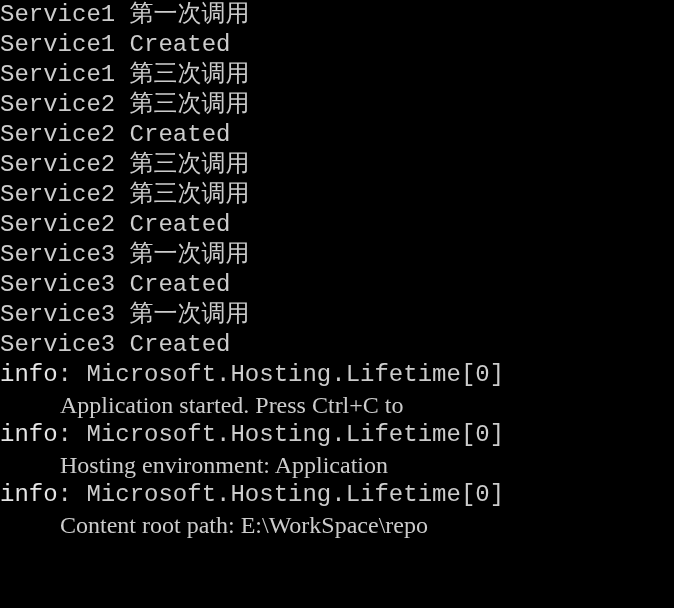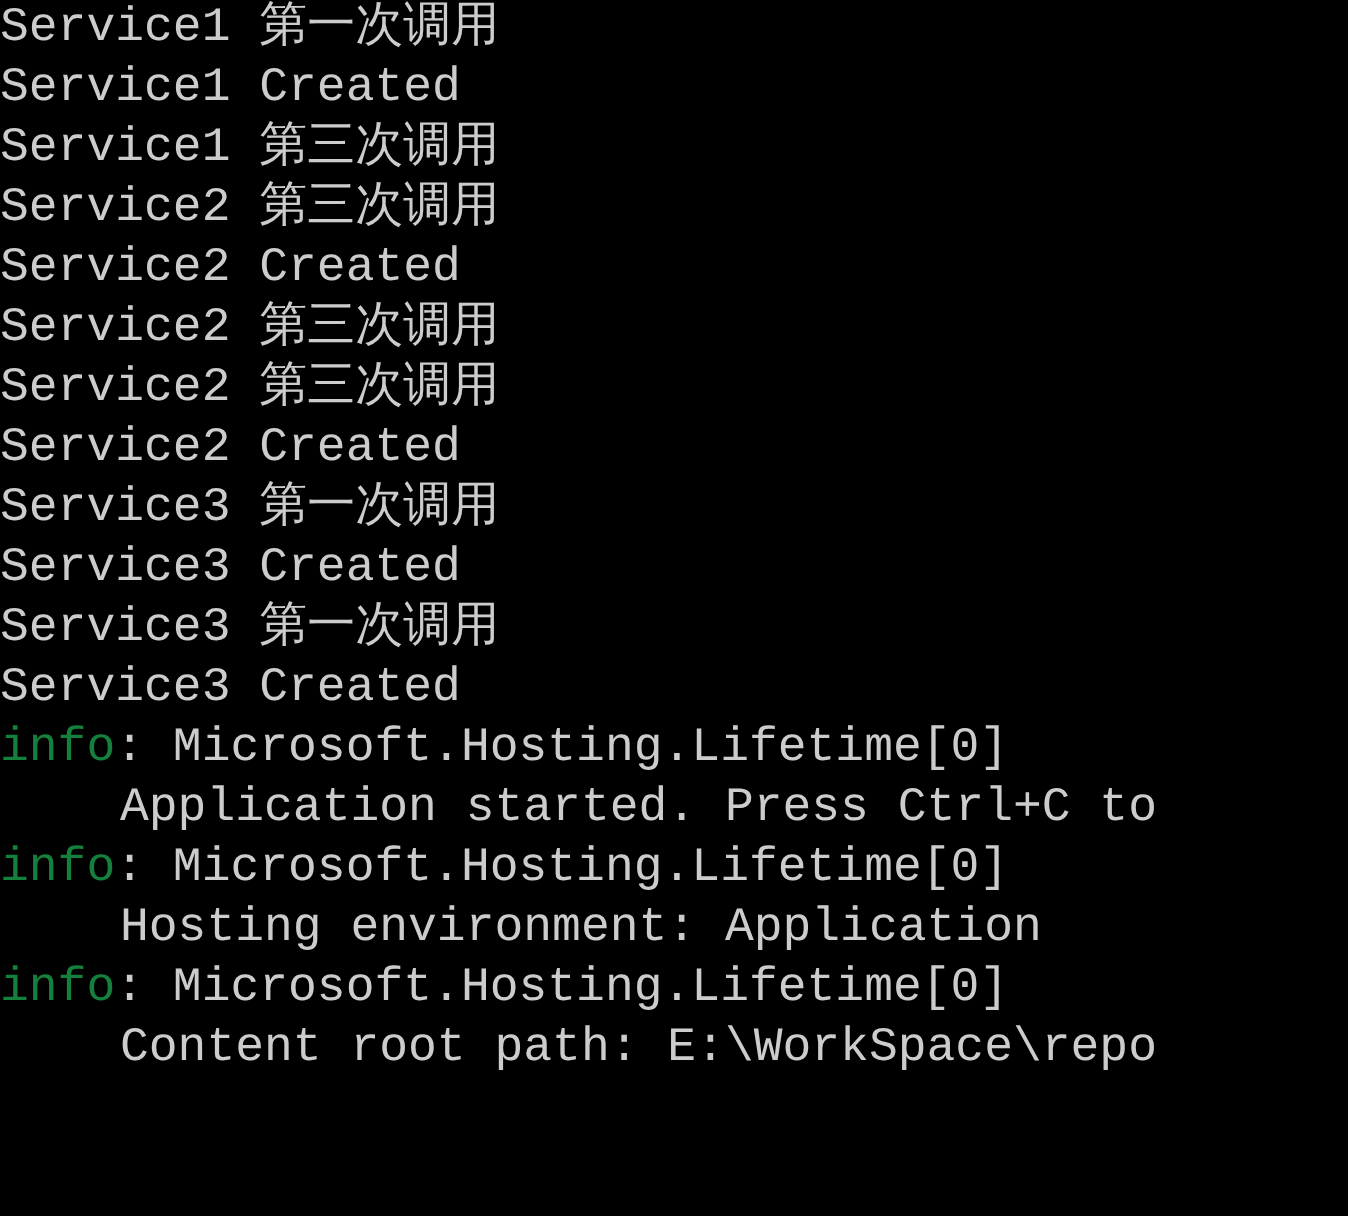--- a/index.html
+++ b/index.html
@@ -12,24 +12,25 @@
       color: #cccccc;
       width: 674px;
       height: 608px;
       overflow: hidden;
       white-space: nowrap;
     }
     .line {
       display: block;
     }
     .info-tag {
-      color: #15803d;
+      color: #e5e5e5;
     }
     .indent {
       padding-left: 2.5em;
+      font-family: Liberation Serif, serif;
     }
   </style>
 </head>
 <body>
 
 <div>
   <span class="line">Service1 第一次调用</span>
   <span class="line">Service1 Created</span>
   <span class="line">Service1 第三次调用</span>
   <span class="line">Service2 第三次调用</span>

